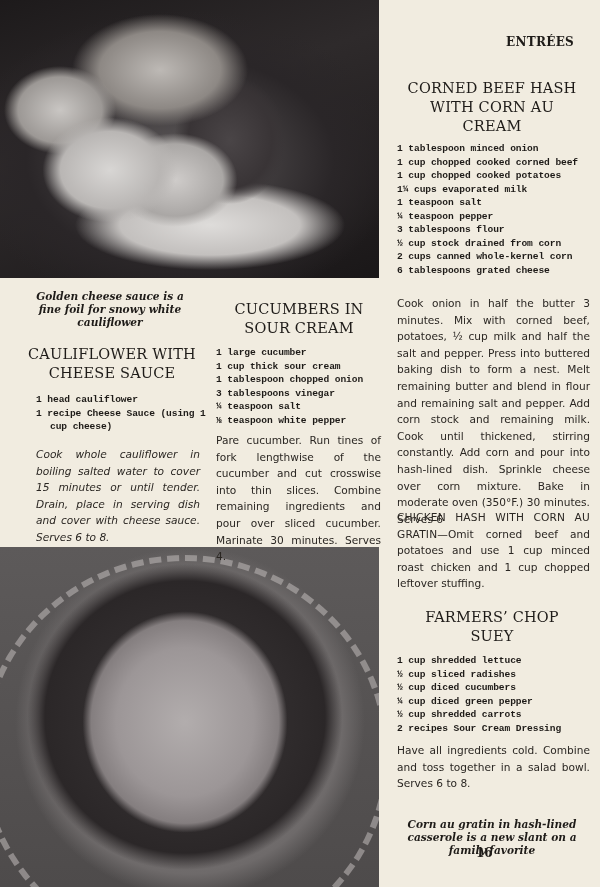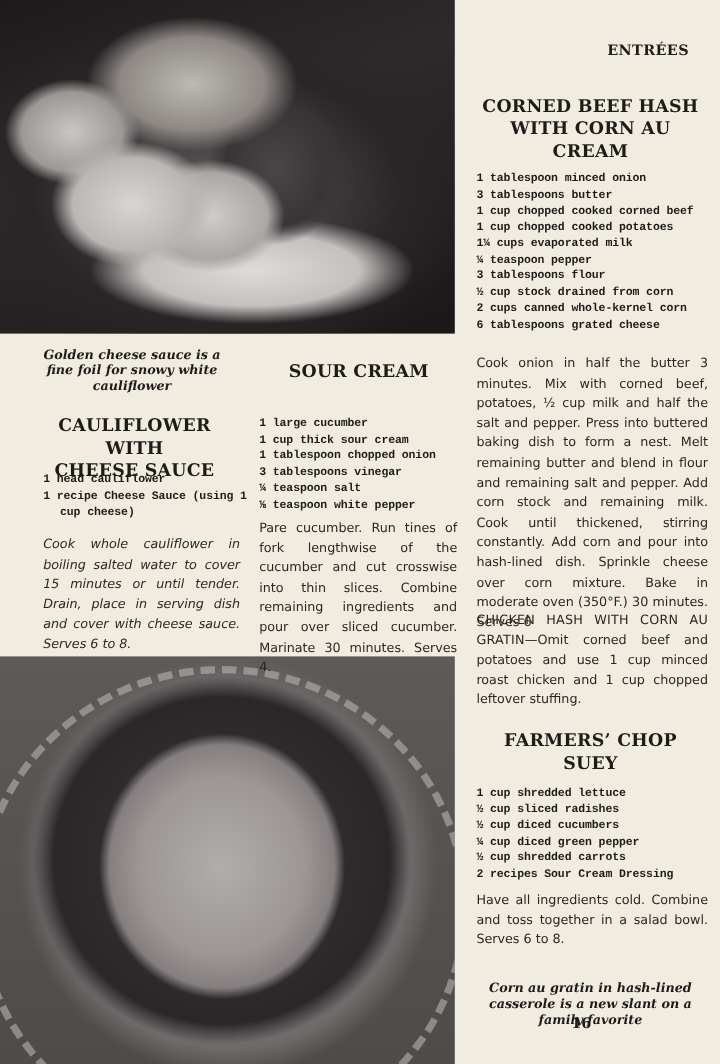--- a/index.html
+++ b/index.html
@@ -37,21 +37,21 @@
       border: 6px dashed #b8b3b2;
       opacity: 0.6;
     }
     .running-head {
       position: absolute; left: 506px; top: 35px;
       font-family: "DejaVu Serif", serif; font-weight: bold;
       font-size: 12px; letter-spacing: 0.3px;
     }
     .title {
       position: absolute; text-align: center;
-      font-family: "DejaVu Serif", serif; font-weight: bold;
+      font-family: "DejaVu Serif", serif; font-weight: normal;
       font-size: 14.5px; line-height: 19px; letter-spacing: 0.2px;
     }
     .ing {
       position: absolute; list-style: none;
       font-family: Liberation Mono, monospace; font-weight: bold;
       font-size: 9.6px; line-height: 13.5px; letter-spacing: -0.1px;
     }
     .ing li { white-space: nowrap; }
     .ing li.hang { white-space: normal; padding-left: 14px; text-indent: -14px; }
     .body {
@@ -87,43 +87,44 @@
   <div>CAULIFLOWER WITH</div>
   <div>CHEESE SAUCE</div>
 </div>
 <ul class="ing" style="left:36px; top:393px; width:170px;">
   <li>1 head cauliflower</li>
   <li class="hang">1 recipe Cheese Sauce (using 1 cup cheese)</li>
 </ul>
 <div class="body" style="left:36px; top:446px; width:164px;font-style:italic;">Cook whole cauliflower in boiling salted water to cover 15 minutes or until tender. Drain, place in serving dish and cover with cheese sauce. Serves 6 to 8.</div>
 
 <div class="title" style="left:214px; top:300px; width:170px;">
+  <div>CUCUMBERS IN</div>
   <div>SOUR CREAM</div>
 </div>
 <ul class="ing" style="left:216px; top:346px; width:165px;">
   <li>1 large cucumber</li>
   <li>1 cup thick sour cream</li>
   <li>1 tablespoon chopped onion</li>
   <li>3 tablespoons vinegar</li>
   <li>¼ teaspoon salt</li>
   <li>⅛ teaspoon white pepper</li>
 </ul>
 <div class="body" style="left:216px; top:432px; width:165px;">Pare cucumber. Run tines of fork lengthwise of the cucumber and cut crosswise into thin slices. Combine remaining ingredients and pour over sliced cucumber. Marinate 30 minutes. Serves 4.</div>
 
 <div class="title" style="left:392px; top:79px; width:200px;">
   <div>CORNED BEEF HASH</div>
   <div>WITH CORN AU</div>
   <div>CREAM</div>
 </div>
 <ul class="ing" style="left:397px; top:142px; width:200px;">
   <li>1 tablespoon minced onion</li>
-  <li>3 tablespoons butter</li>
   <li>1 cup chopped cooked corned beef</li>
   <li>1 cup chopped cooked potatoes</li>
   <li>1¼ cups evaporated milk</li>
+  <li>1 teaspoon salt</li>
   <li>¼ teaspoon pepper</li>
   <li>3 tablespoons flour</li>
   <li>½ cup stock drained from corn</li>
   <li>2 cups canned whole-kernel corn</li>
   <li>6 tablespoons grated cheese</li>
 </ul>
 <div class="body" style="left:397px; top:295px; width:193px;">Cook onion in half the butter 3 minutes. Mix with corned beef, potatoes, ½ cup milk and half the salt and pepper. Press into buttered baking dish to form a nest. Melt remaining butter and blend in flour and remaining salt and pepper. Add corn stock and remaining milk. Cook until thickened, stirring constantly. Add corn and pour into hash-lined dish. Sprinkle cheese over corn mixture. Bake in moderate oven (350°F.) 30 minutes. Serves 6</div>
 <div class="body" style="left:397px; top:509px; width:193px;">
   <b>CHICKEN HASH WITH CORN AU GRATIN</b><span>—Omit corned beef and potatoes and use 1 cup minced roast chicken and 1 cup chopped leftover stuffing.</span>
 </div>

